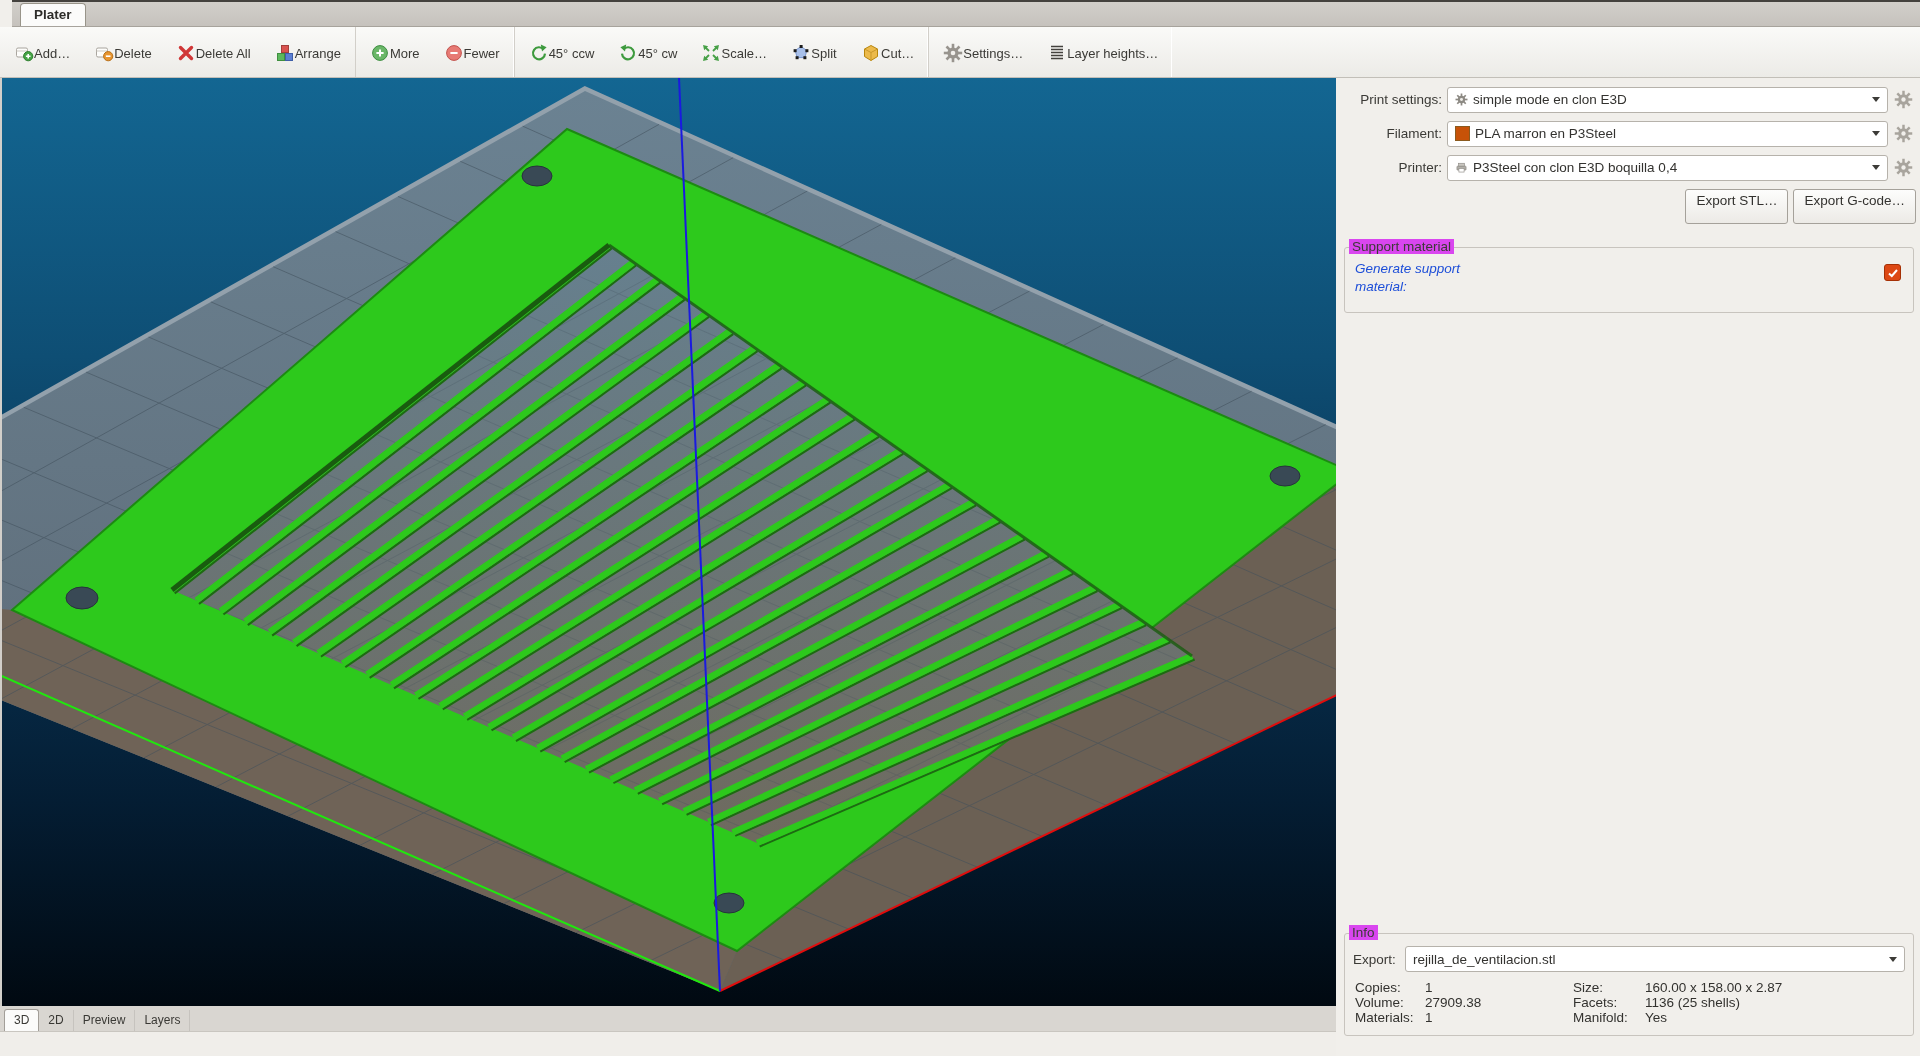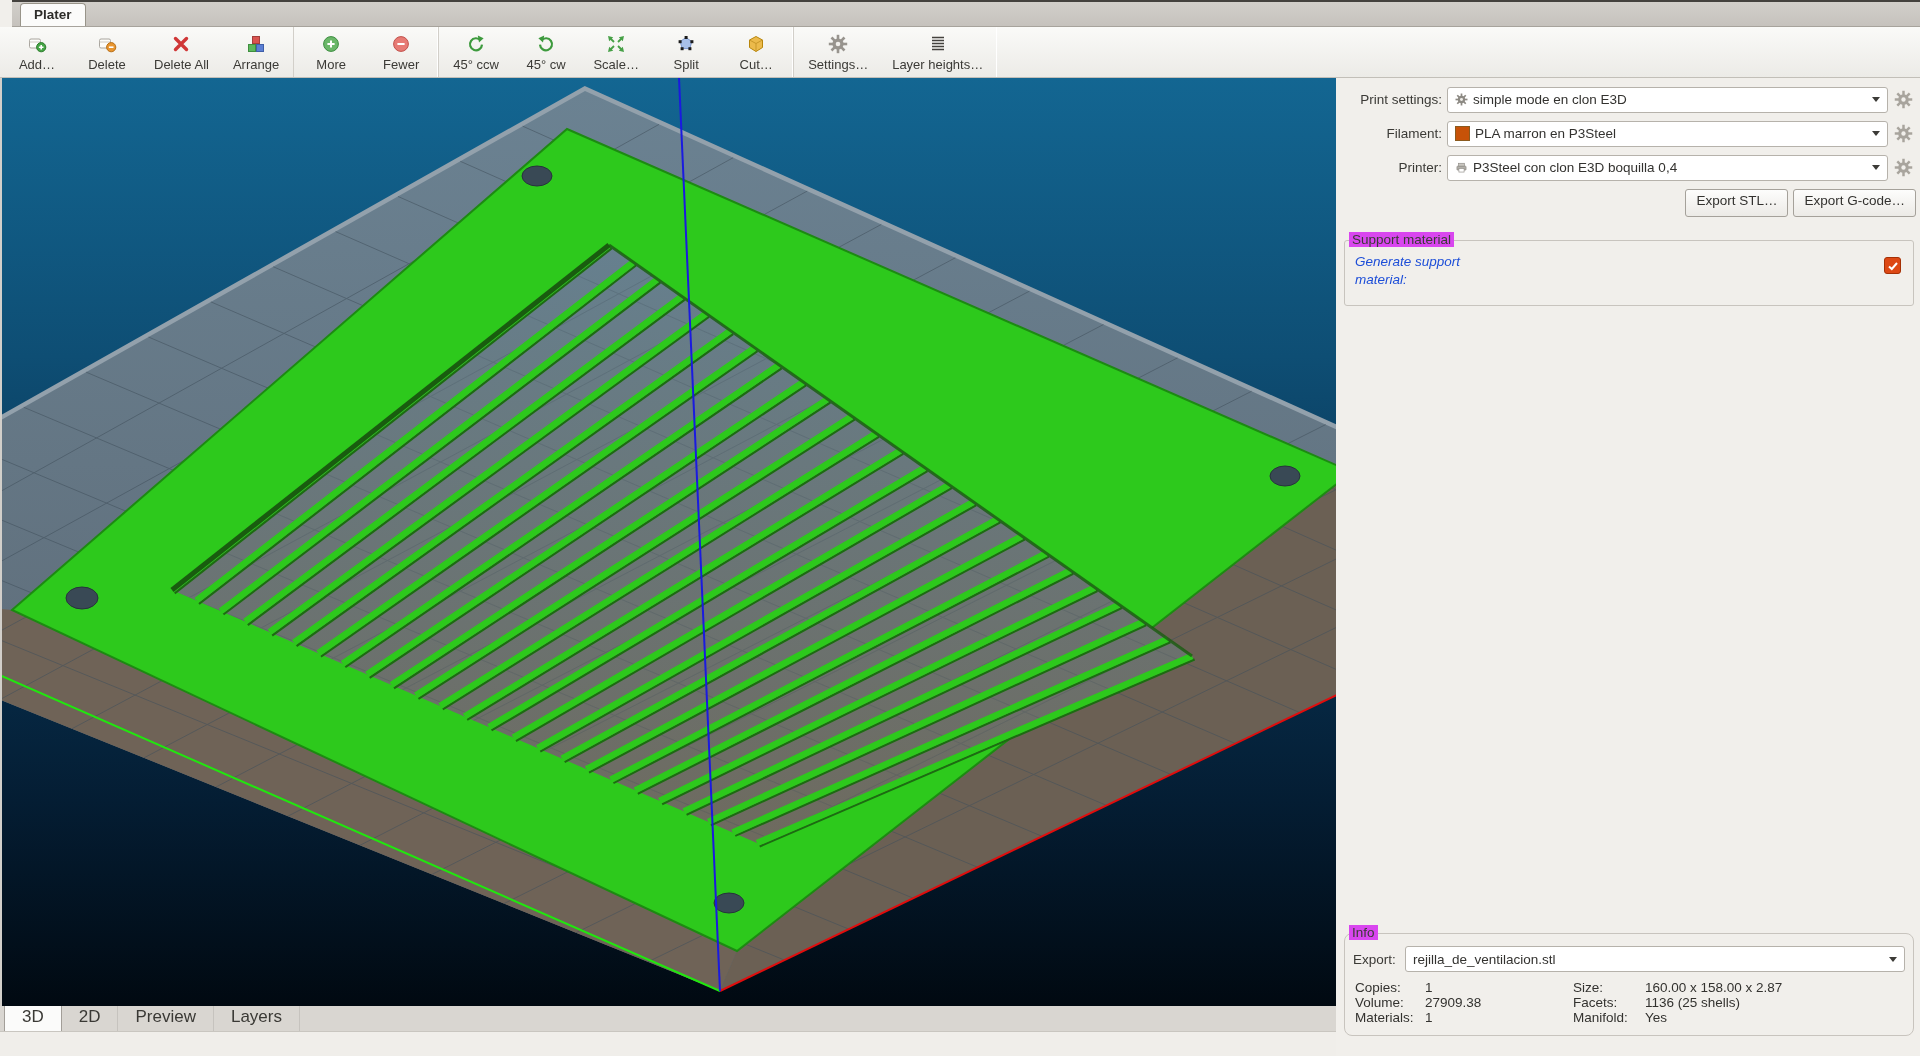--- a/index.html
+++ b/index.html
@@ -12,66 +12,66 @@
   .tabbar { height:27px; background:linear-gradient(#d2cfca,#c6c2bd); border-top:2px solid #44423e;
     display:flex; align-items:flex-end; padding-left:8px; border-bottom:1px solid #a7a39c;margin-left:12px; }
   .tab-plater { background:#fbfbfa; border:1px solid #989489; border-bottom:none;
     border-radius:4px 4px 0 0; font-weight:bold; padding:3px 13px 4px; font-size:13.5px; color:#2e2d2a; }
 
   
   .toolbar { height:51px; background:linear-gradient(#fafaf8,#ecebe7); border-bottom:1px solid #c2bfb8;
     display:flex; align-items:stretch; }
   .tb-group { display:flex; padding:0 2px; }
   .tb-group + .tb-group { border-left:1px solid #d2cfc9; box-shadow:-1px 0 0 #fff inset; }
-  .tb-item { display:flex; flex-direction:column; align-items:center; justify-content:center;
+  .tb-item { display:flex; flex-direction:row; align-items:center; justify-content:center;
     min-width:70px; padding:3px 12px 2px; cursor:default; }
   .tb-icon { height:21px; display:flex; align-items:center; }
   .tb-label { font-size:13px; margin-top:2px; white-space:nowrap; color:#3b3a36; }
 
   
   .main { flex:1; display:flex; min-height:0; }
   .left-col { width:1336px; display:flex; flex-direction:column; }
   .viewport { height:928px; position:relative; border-left:2px solid #d2cfca; overflow:hidden; background:#06233a; }
   .viewport svg { position:absolute; left:0; top:0; width:100%; height:100%; display:block; }
 
   .viewtabs { height:25px; background:#d9d6d1; display:flex; align-items:flex-end; padding-left:4px; }
-  .vtab { padding:3px 17px 4px; font-size:17px; color:#3a3935; border-right:1px solid #c6c3be; }
+  .vtab { padding:3px 9px 4px; font-size:12px; color:#3a3935; border-right:1px solid #c6c3be; }
   .vtab.active { background:#fbfbfa; border:1px solid #a29e98; border-bottom:none;
     border-radius:3px 3px 0 0; }
   .statusbar { height:25px; background:#f0eeea; border-top:1px solid #c9c6c0; }
 
   
   .panel { flex:1; background:#f1efeb; display:flex; flex-direction:column; padding:8px 4px 12px 6px; }
   .setting-row { display:flex; align-items:center; height:27px; margin-bottom:7px; }
   .setting-label { width:100px; text-align:right; margin-right:5px; color:#3b3a36; }
   .combo { flex:1; height:26px; background:#fff; border:1px solid #b6b2ab; border-radius:3px;
     display:flex; align-items:center; padding:0 7px; gap:5px; position:relative; }
   .combo .combo-text { flex:1; white-space:nowrap; overflow:hidden; color:#33322f; }
   .combo .arrow { width:0; height:0; border-left:4.5px solid transparent; border-right:4.5px solid transparent;
     border-top:5.5px solid #3c3b37; margin-left:4px; }
   .swatch { width:15px; height:15px; border:1px solid #8a5a1e; }
   .gear-btn { width:26px; height:26px; display:flex; align-items:center; justify-content:center;
     margin-left:2px; color:#a8a49d; }
   .mini-icon { width:13px; height:13px; color:#8d8a84; flex:none; }
 
   .export-row { display:flex; justify-content:flex-end; gap:5px; margin:1px 0 9px; }
   .btn { background:linear-gradient(#fdfdfc,#eceae6); border:1px solid #a5a19a; border-radius:3px;
-    padding:3px 10px 8px; font-size:13.5px; color:#33322f;text-align:right; }
+    padding:3px 10px 15px; font-size:13.5px; color:#33322f;text-align:right; }
 
   .groupbox { border:1px solid #c8c4be; border-radius:3px; position:relative; }
   .groupbox .legend { position:absolute; top:-9px; left:4px; background:#d946ef; padding:0 3px;
     font-size:13.5px; color:#3b3a36; }
   .supportbox { margin:14px 2px 0; height:66px; padding:12px 12px 0 10px; display:flex; }
   .support-label { width:150px; line-height:1.3; color:#1d4ed8;font-style:italic; }
   .checkbox { margin-left:auto; margin-top:4px; width:17px; height:17px; border-radius:3px;
     background:#dd4814; border:1px solid #a53005; display:flex; align-items:center; justify-content:center; }
 
   .spacer { flex:1; }
 
-  .infobox { margin:2px 2px 8px; padding:12px 8px 6px;border-radius:8px; }
+  .infobox { margin:2px 2px 8px; padding:12px 8px 6px; }
   .object-row { display:flex; align-items:center; margin-bottom:8px; }
   .object-label { width:52px; color:#3b3a36; }
   .info-grid { display:grid; grid-template-columns:70px 148px 72px 1fr; padding:0 2px 4px; }
   .info-grid span { white-space:nowrap; color:#33322f; }
 </style>
 </head>
 <body>
 
 <svg width="0" height="0" style="position:absolute">
   <defs>

